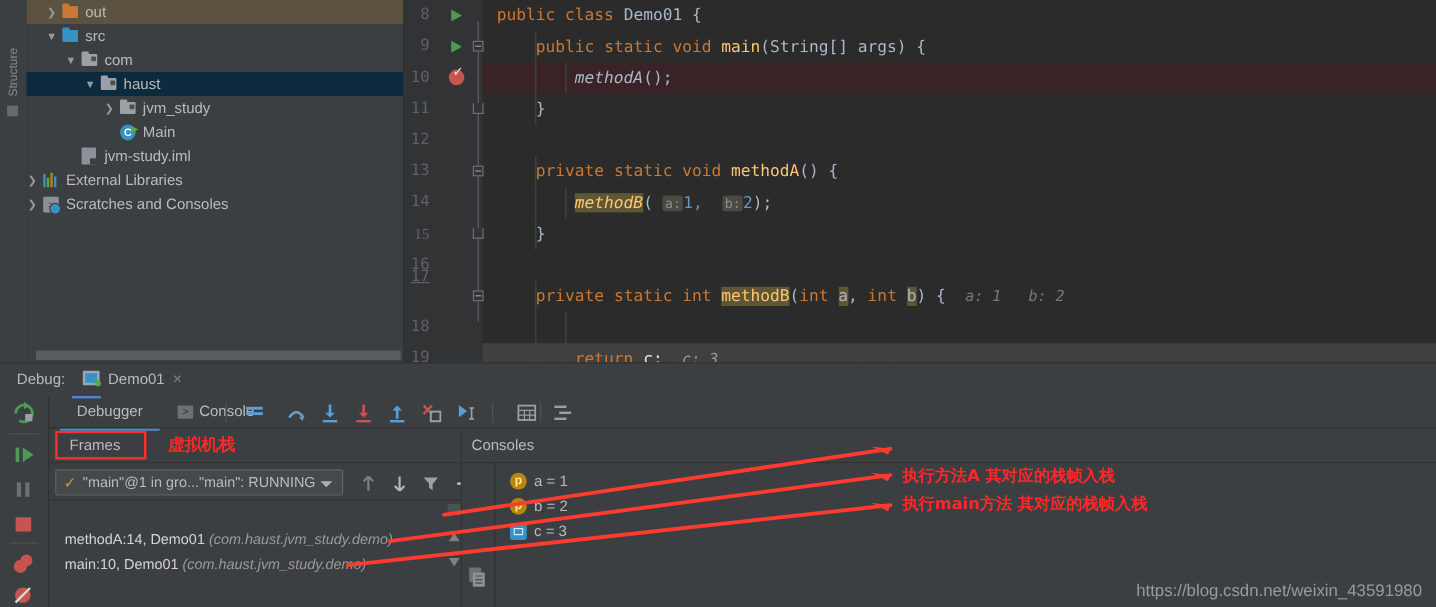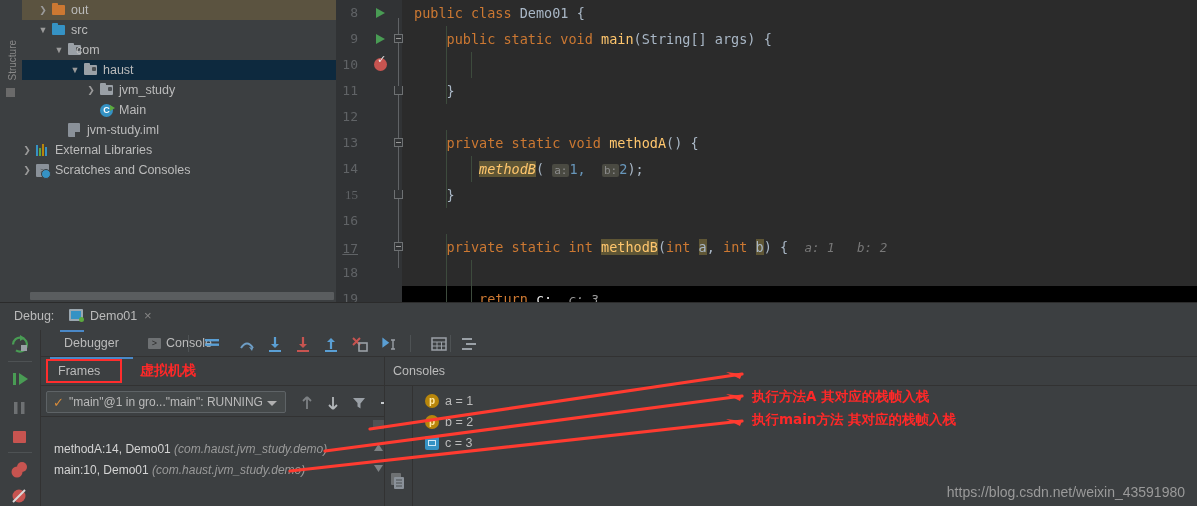--- a/index.html
+++ b/index.html
@@ -58,21 +58,21 @@
   .bp:after{content:"✓";position:absolute;left:3px;top:-5px;color:#e8e8e8;font-size:11px;
       font-family:"DejaVu Sans",sans-serif;}
   .fold{position:absolute;left:58px;width:9px;height:9px;border:1px solid #6e7173;background:#313335;box-sizing:border-box;}
   .fold:after{content:"";position:absolute;left:1px;top:3px;width:5px;height:1px;background:#9a9a9a;}
   .foldend{position:absolute;left:58px;width:9px;height:9px;border:1px solid #6e7173;border-top:none;
       background:#313335;box-sizing:border-box;}
 
   .codeline{position:absolute;left:66px;right:0;height:26px;line-height:26px;white-space:pre;
       font-size:13.5px;font-family:"DejaVu Sans Mono","Liberation Mono",monospace;padding-left:12px;}
   .codeline.brk{background:#3a2326;}
-  .codeline.cur{background:#000000;}
+  .codeline.cur{background:#404040;}
   .k{color:#cc7832;}
   .cn{color:#a9b7c6;}
   .typ{color:#a9b7c6;}
   .num{color:#6897bb;}
   .pun{color:#a9b7c6;}
   .br{color:#a9b7c6;}
   .mth{color:#ffc66d;}
   .mthi{color:#a9b7c6;font-style:italic;}
   .mthhl{background:#5f5635;color:#ffc66d;}
   .varhl{background:#5f5635;color:#a9b7c6;}
@@ -173,21 +173,21 @@
       <span class="ticon" style="left:30px;">
         <span class="fldr blue"></span>
       </span>
       <span class="tlabel" style="left:49px;">src</span>
     </div>
     <div class="trow" style="top: 40px; position: absolute; left: 0px; right: 0px;">
       <span class="arrow" style="left:32px;">▼</span>
       <span class="ticon" style="left:46px;">
         <span class="fldr grey"></span>
       </span>
-      <span class="tlabel" style="left:54px;">com</span>
+      <span class="tlabel" style="left:65px;">com</span>
     </div>
     <div class="trow sel" style="top: 60px; position: absolute; left: 0px; right: 0px;">
       <span class="arrow" style="left:48px;">▼</span>
       <span class="ticon" style="left:62px;">
         <span class="fldr grey"></span>
       </span>
       <span class="tlabel" style="left:81px;">haust</span>
     </div>
     <div class="trow" style="top: 80px; position: absolute; left: 0px; right: 0px;">
       <span class="arrow" style="left:64px;">❯</span>
@@ -244,27 +244,28 @@
       <div class="bp" style="top: 58px;"></div>
       <div class="ln" style="top: 78px;">11</div>
       <div class="foldend" style="top: 86px;"></div>
       <div class="ln" style="top: 104px;">12</div>
       <div class="ln" style="top: 130px;">13</div>
       <div class="fold" style="top: 138px;"></div>
       <div class="ln" style="top: 156px;">14</div>
       <div class="ln" style="top: 182px; font-family: Liberation Serif, serif;">15</div>
       <div class="foldend" style="top: 190px;"></div>
       <div class="ln" style="top: 208px;">16</div>
-      <div class="ln" style="top: 236px; text-decoration: underline;">17</div>
+      <div class="ln" style="top: 218px; text-decoration: underline;">17</div>
       <div class="fold" style="top: 242px;"></div>
       <div class="ln" style="top: 260px;">18</div>
       <div class="ln" style="top: 286px;">19</div>
     </div>
 <div class="codeline" style="top: 0px;"><span class="k">public</span> <span class="k">class</span> <span class="cn">Demo01</span> <span class="br">{</span></div>
     <div class="codeline" style="top: 26px;">    <span class="k">public</span> <span class="k">static</span> <span class="k">void</span> <span class="mth">main</span><span class="pun">(</span><span class="cn">String</span><span class="pun">[] </span><span class="typ">args</span><span class="pun">)</span> <span class="br">{</span></div>
+    <div class="codeline brk" style="top: 52px;">        <span class="mthi">methodA</span><span class="pun">();</span></div>
     <div class="codeline" style="top: 78px;">    <span class="br">}</span></div>
     <div class="codeline" style="top: 104px;"></div>
     <div class="codeline" style="top: 130px;">    <span class="k">private</span> <span class="k">static</span> <span class="k">void</span> <span class="mth">methodA</span><span class="pun">()</span> <span class="br">{</span></div>
     <div class="codeline" style="top: 156px;">        <span class="mthhl" style="font-style:italic">methodB</span><span class="pun">(</span> <span class="hint">a:</span><span class="num">1,</span>  <span class="hint">b:</span><span class="num">2</span><span class="pun">);</span></div>
     <div class="codeline" style="top: 182px;">    <span class="br">}</span></div>
     <div class="codeline" style="top: 208px;"></div>
     <div class="codeline" style="top: 234px;">    <span class="k">private</span> <span class="k">static</span> <span class="k">int</span> <span class="mthhl">methodB</span><span class="pun">(</span><span class="k">int</span> <span class="varhl">a</span><span class="pun">,</span> <span class="k">int</span> <span class="varhl">b</span><span class="pun">)</span> <span class="br">{</span>  <span class="dbg">a: 1   b: 2</span></div>
     <div class="codeline" style="top: 252px; margin-top: 40px;">        <span class="k">int</span> <span class="varhl">c</span> <span class="pun">= a + b;</span>  <span class="dbg">c: 3   a: 1   b: 2</span></div>
     <div class="codeline cur" style="top: 286px;">        <span class="k" style="color:#cc7832">return</span> <span class="pun" style="color:#e8e8e8">c;</span>  <span class="dbgl">c: 3</span></div>
     <div class="ind" style="left: 110px; top: 26px;"></div>

